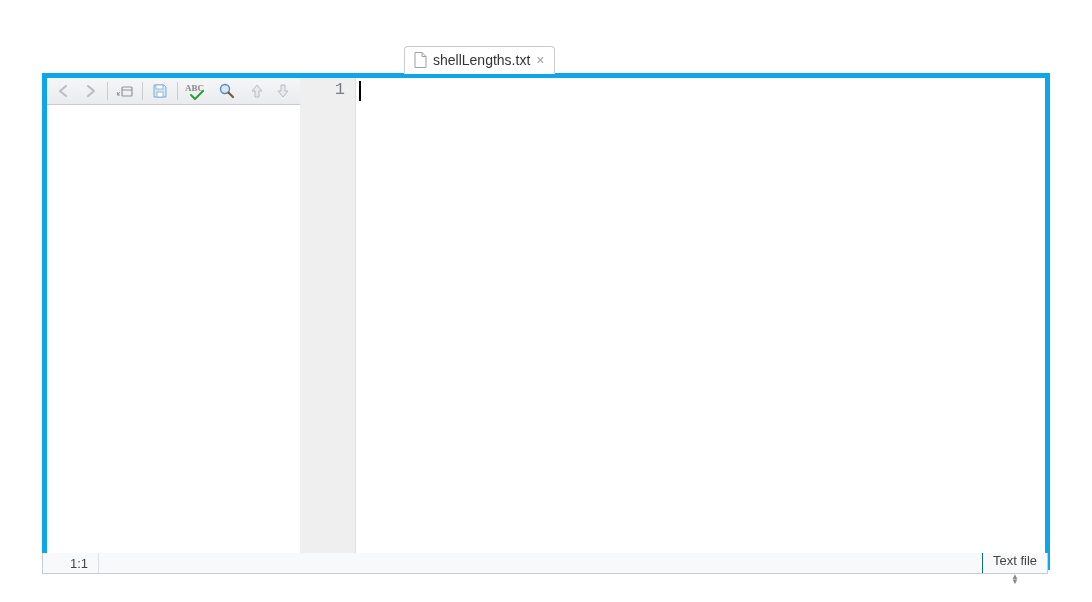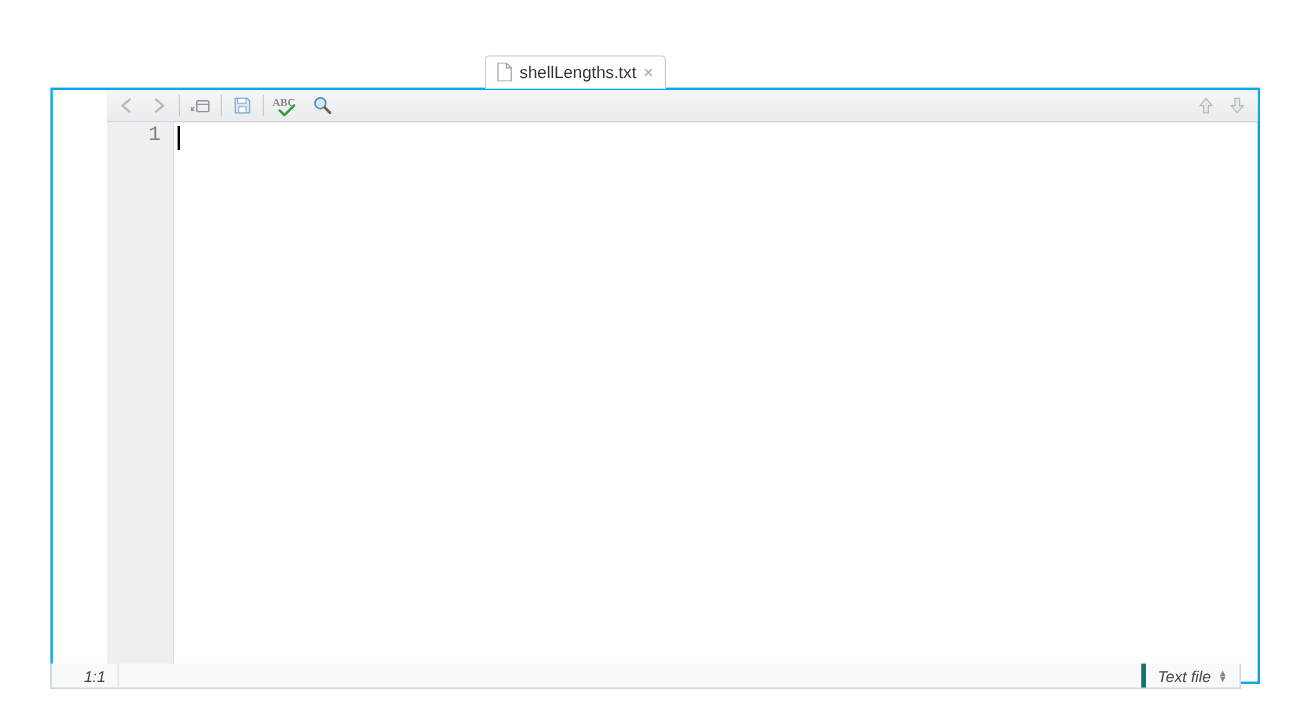--- a/index.html
+++ b/index.html
@@ -55,25 +55,23 @@
     cursor: pointer;
   }
 
   
   .editor-frame {
     position: absolute;
     top: 73px;
     left: 42px;
     right: 42px;
     bottom: 32px;
-    border: 2px solid #0ea5e9;
-    display: flex;
-    flex-direction: column;
+    border: 5px solid #0ea5e9;
+    display: flex;
     background: #ffffff;
-    padding-left: 45px;
   }
   .toolbar {
     height: 26px;
     background: linear-gradient(#f5f6f7, #e9ebee);
     border-bottom: 1px solid #c8ccd0;
     display: flex;
     align-items: center;
     padding: 0 6px;
     gap: 4px;
   }
@@ -128,48 +126,48 @@
     height: 20px;
     background: #000;
     animation: blink 1s steps(1) infinite;
   }
   @keyframes blink { 50% { opacity: 0; } }
 
   
   .statusbar {
     position: absolute;
     left: 42px;
-    right: 58px;
+    right: 44px;
     bottom: 28px;
     height: 20px;
     border: 1px solid #c8ccd0;
     border-top: none;
     background: #f8f9fa;
     display: flex;
     align-items: center;
     font-size: 13px;
     color: #444;
-    font-style: italic;
   }
   .status-cell {
     padding: 0 10px;
     height: 100%;
     display: flex;
     align-items: center;
   }
   .status-left {
     width: 56px;
     justify-content: flex-end;
     border-right: 1px solid #dcdfe3;
     box-sizing: border-box;
   }
   .status-right {
     margin-left: auto;
-    border-left: 4px solid #0f766e;
+    border-left: 1px solid #0f766e;
     gap: 6px;
+    flex-direction: column;
   }
   .sortglyph {
     display: inline-flex;
     flex-direction: column;
     line-height: 5px;
     font-size: 8px;
     color: #888;
   }
 
   

